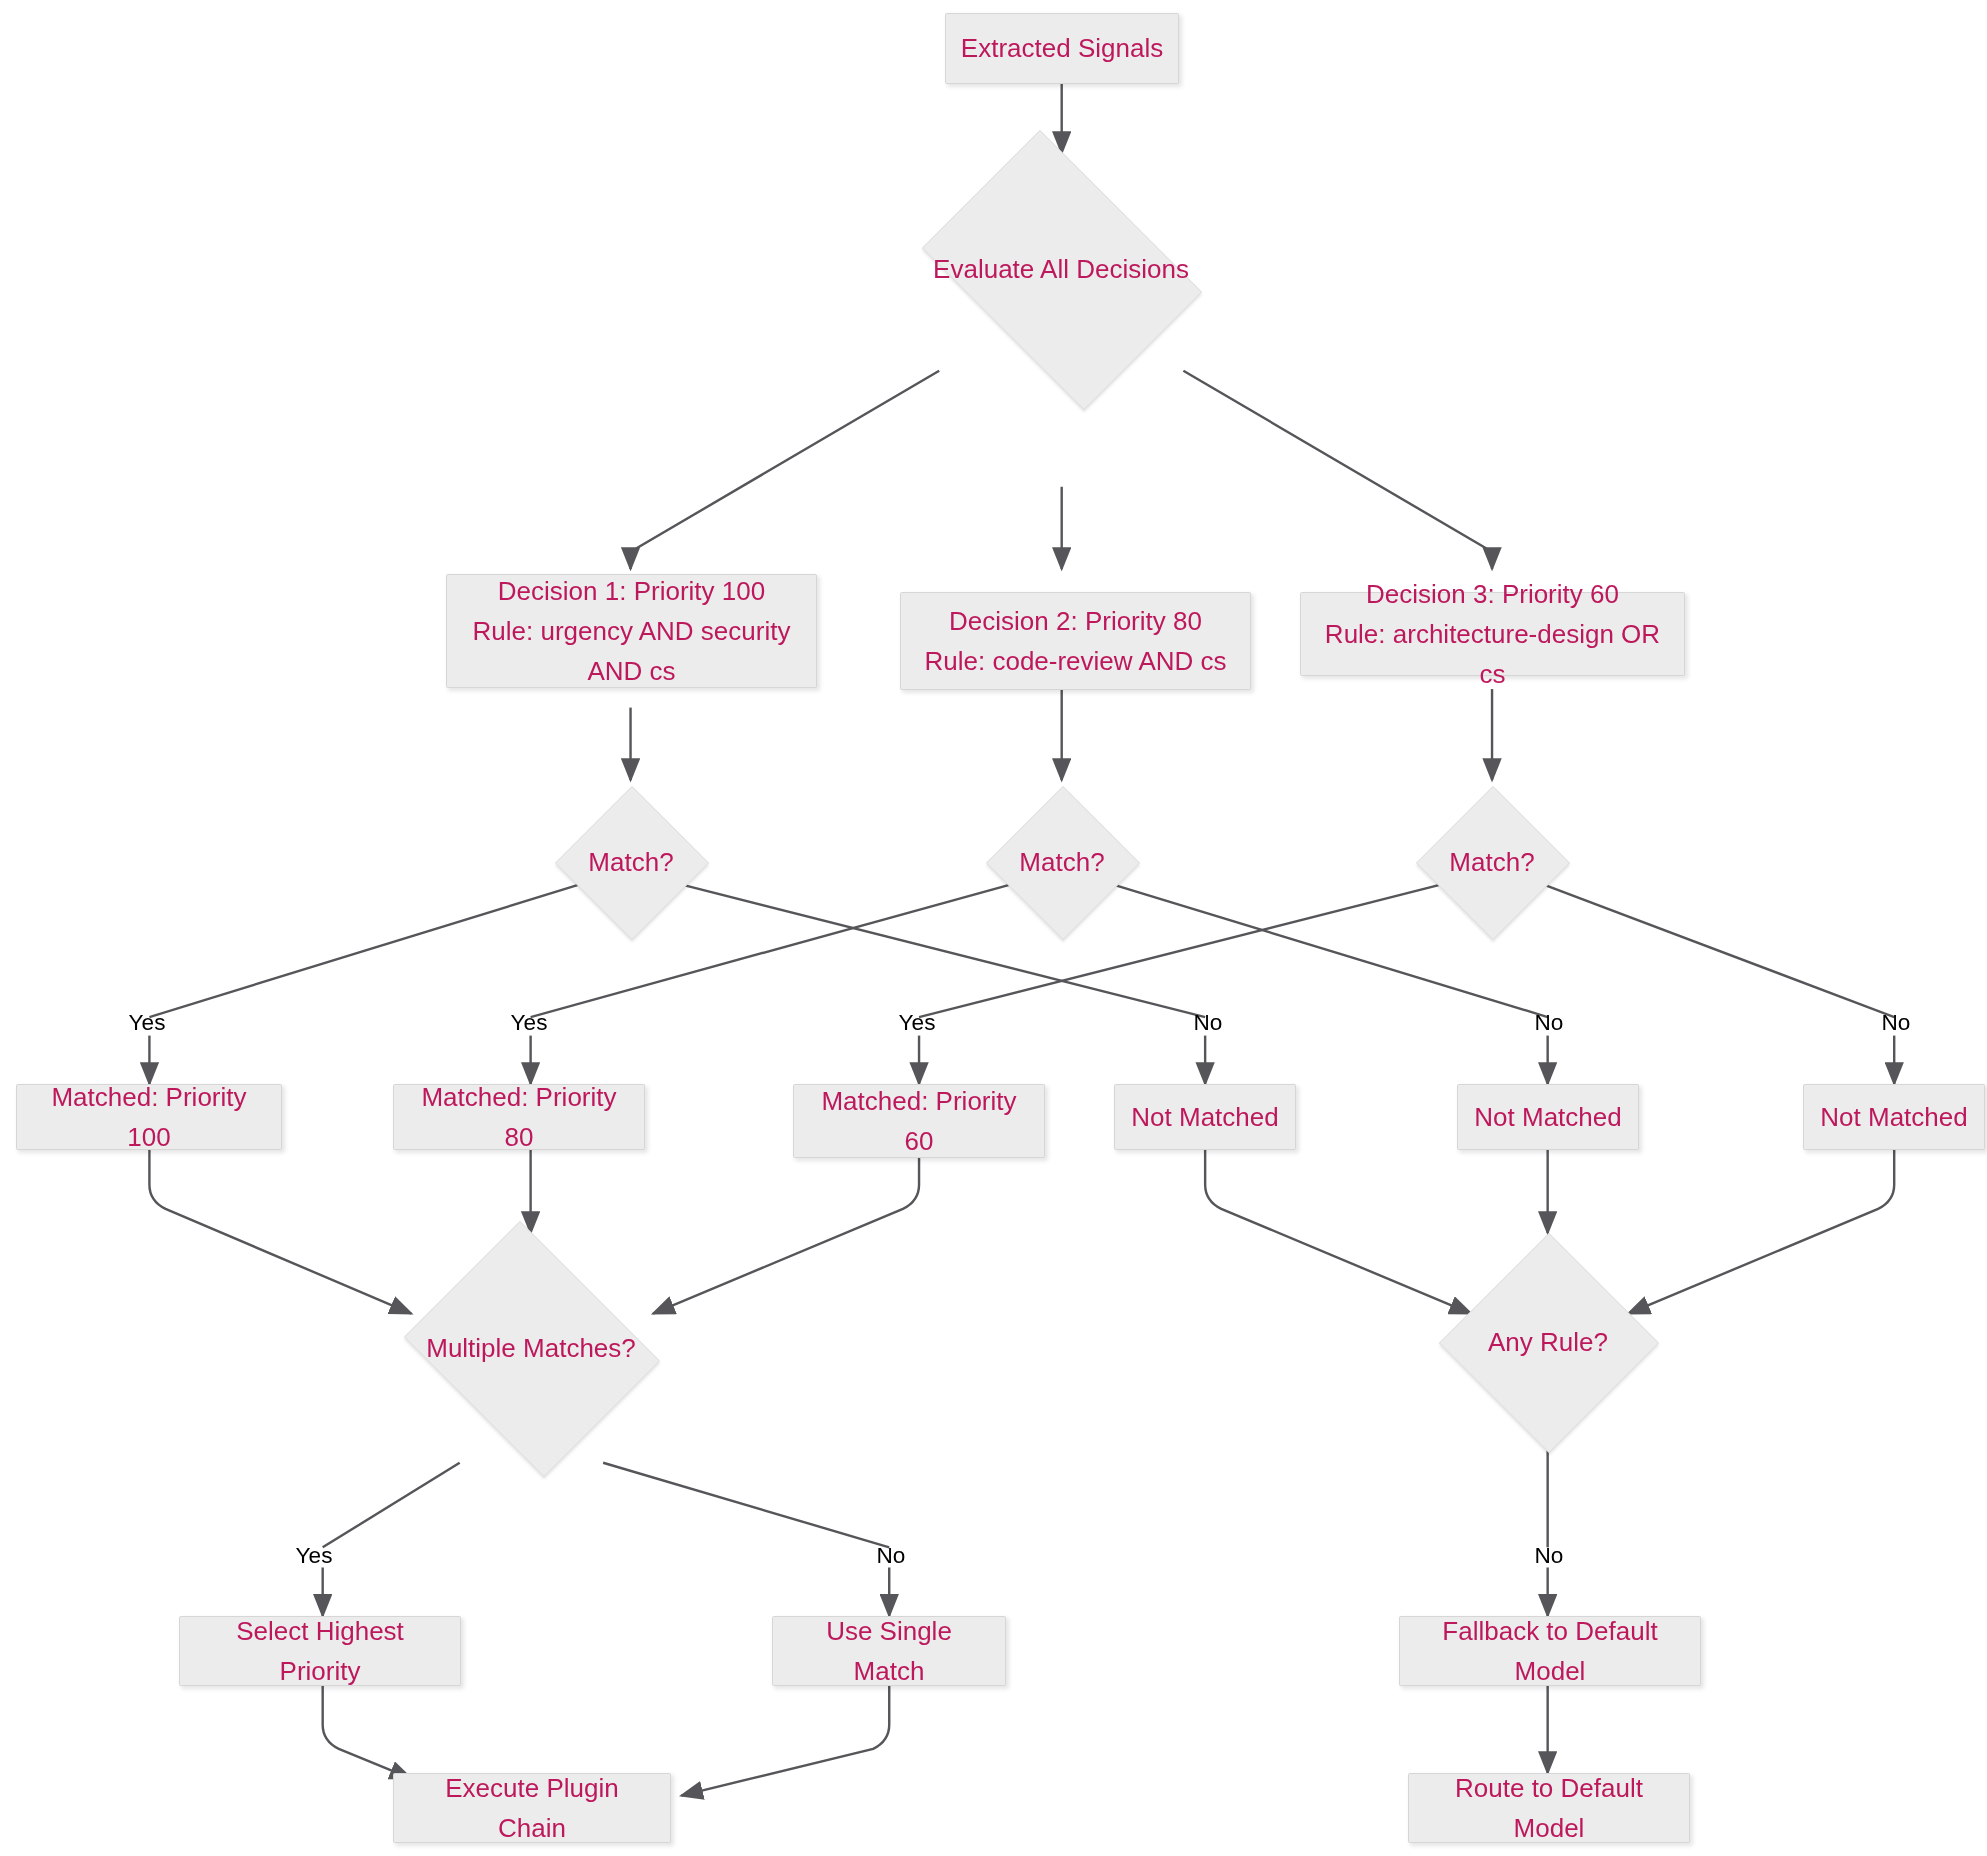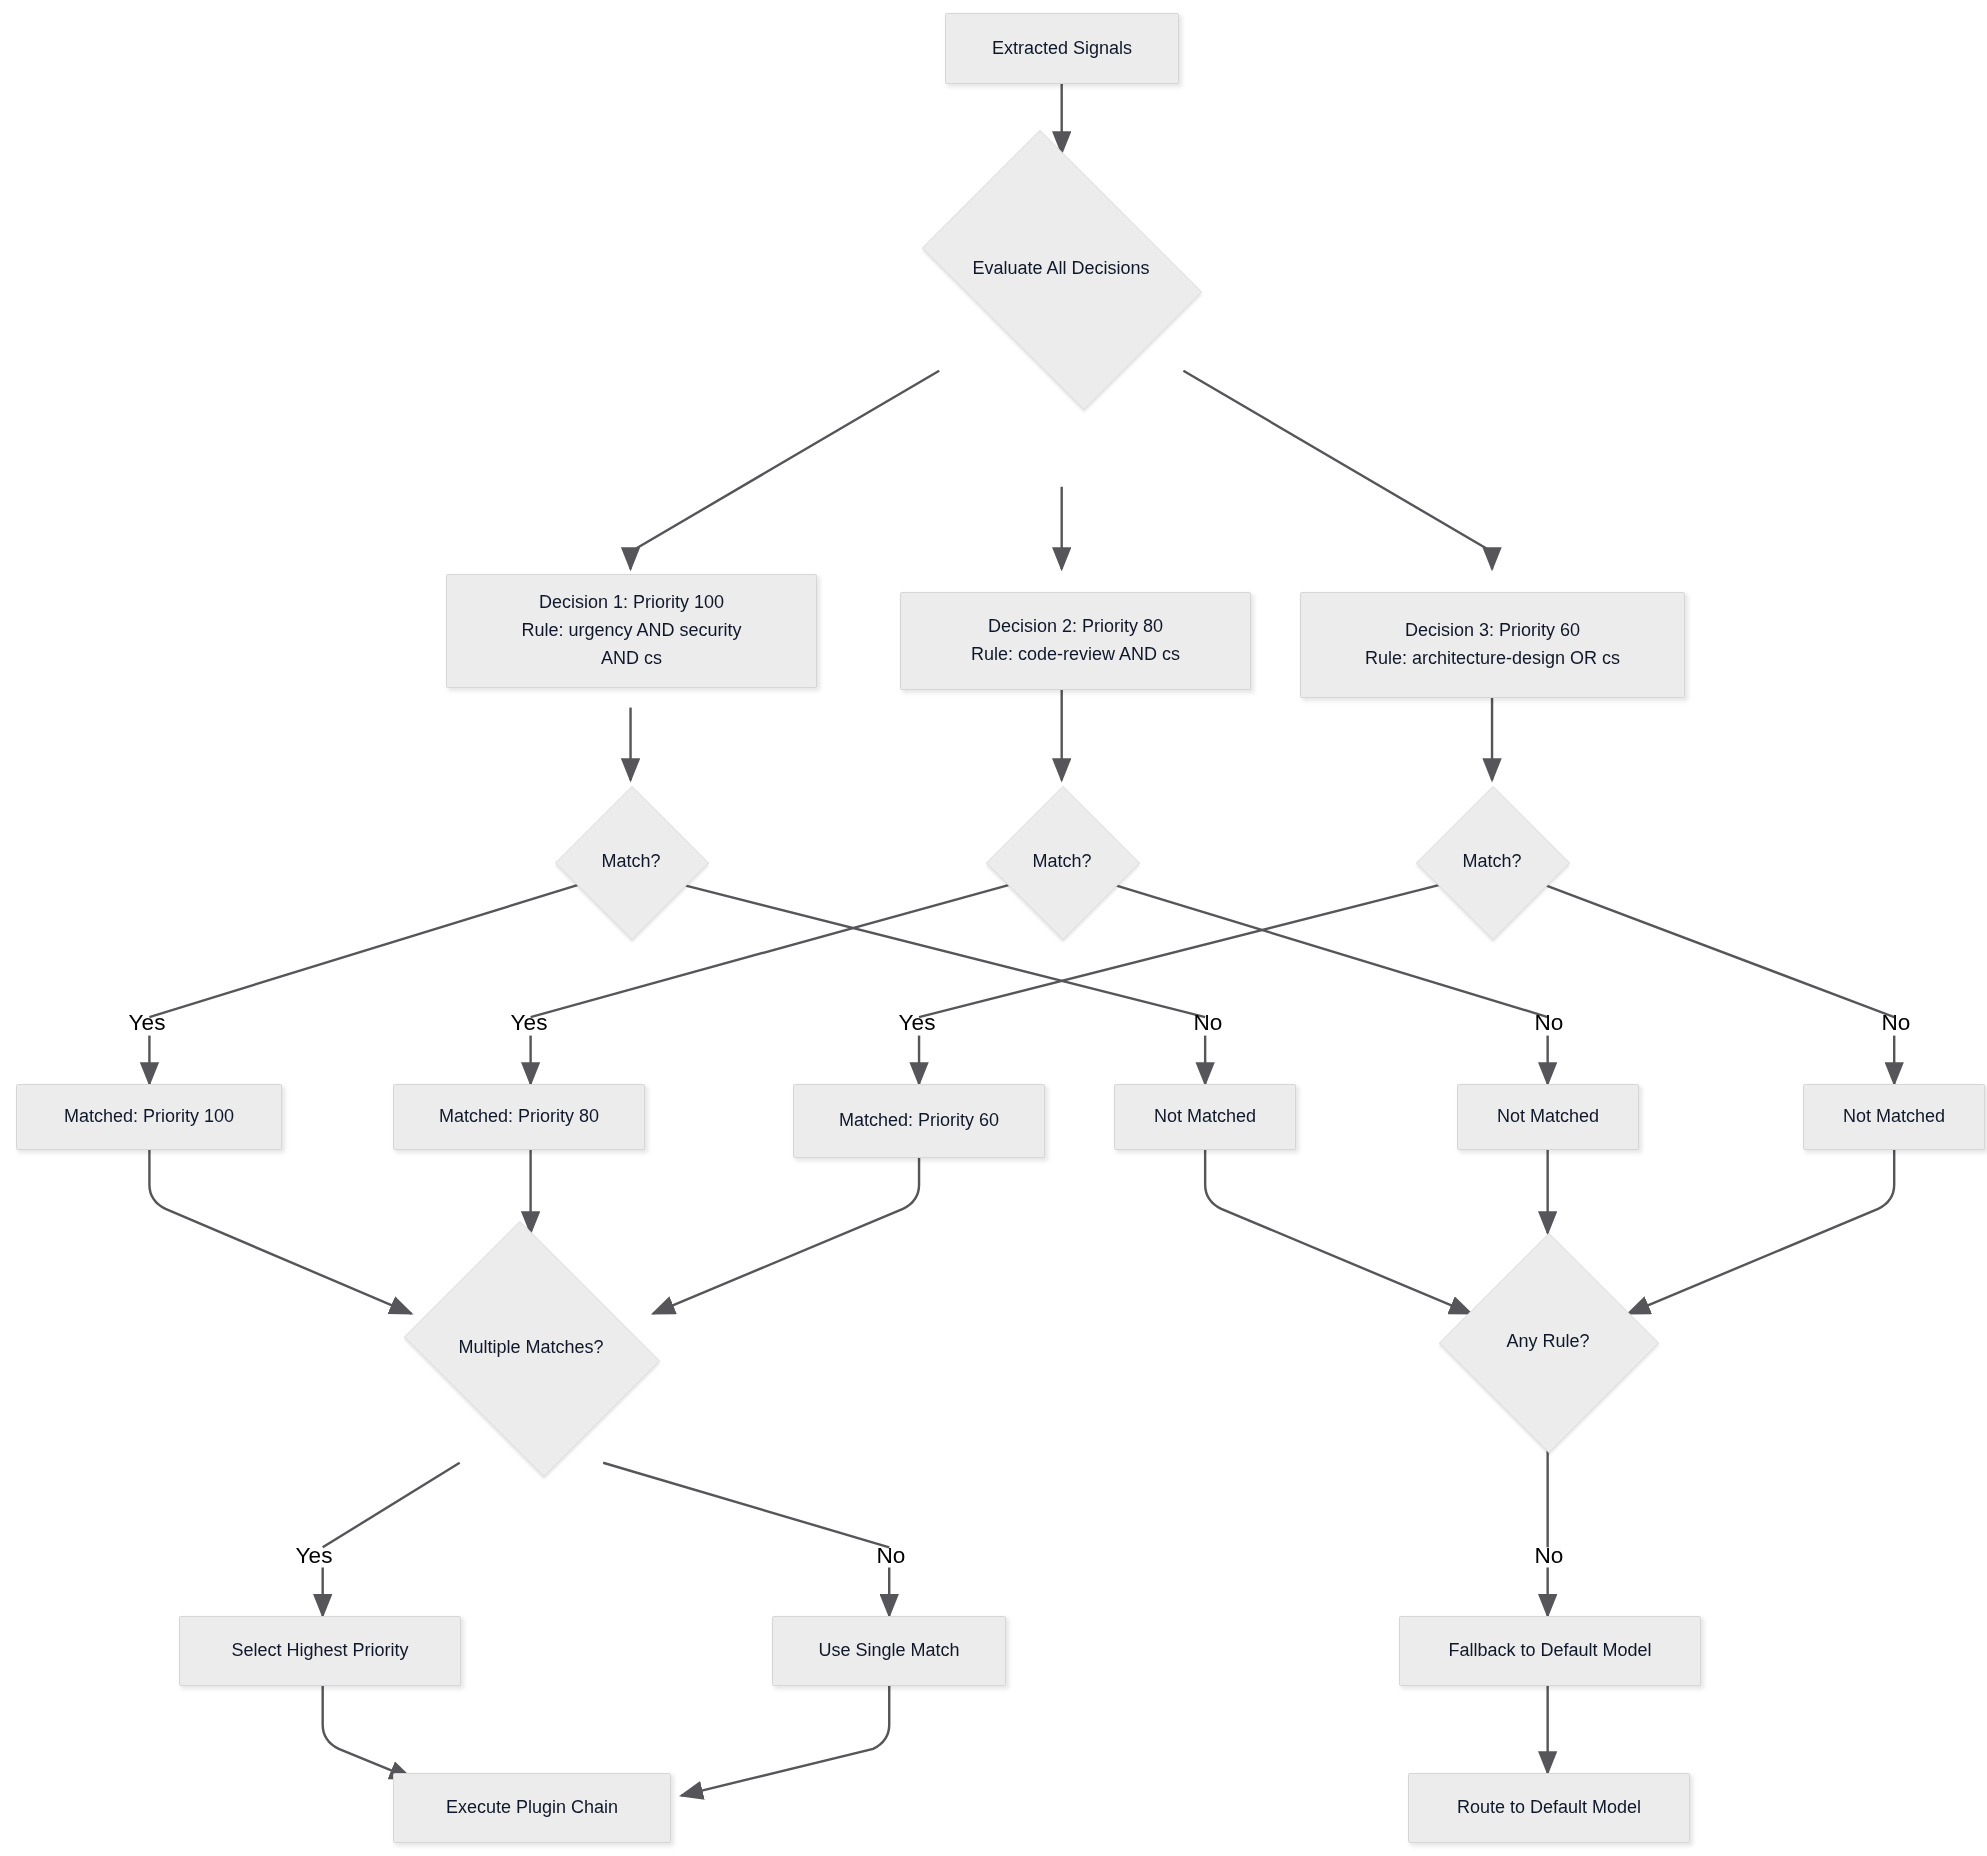--- a/index.html
+++ b/index.html
@@ -25,22 +25,22 @@
     height: 1856px;
     pointer-events: none;
   }
   .node {
     position: absolute;
     box-sizing: border-box;
     display: flex;
     align-items: center;
     justify-content: center;
     text-align: center;
-    color: #0f172a;
-    font-size: 18px;
+    color: #be185d;
+    font-size: 26px;
     line-height: 1.55;
     z-index: 2;
   }
   .node.rect {
     background: #ECECEC;
     border: 0.8px solid #D6D6D6;
     border-radius: 1.6px;
     box-shadow: 2.4px 2.4px 4px rgba(0,0,0,0.10);
     padding: 3.2px 14.5px;
   }
@@ -158,21 +158,21 @@
     <span class="multiline">Decision 1: Priority 100
 Rule: urgency AND security
 AND cs</span>
   </div>
 
   <div class="node rect" style="left:900px; top:592px; width:351px; height:98px;">
     <span class="multiline">Decision 2: Priority 80
 Rule: code-review AND cs</span>
   </div>
 
-  <div class="node rect" style="left:1300px; top:592px; width:385px; height:106px;">
+  <div class="node rect" style="left:1300px; top:592px; width:385px; height:84px;">
     <span class="multiline">Decision 3: Priority 60
 Rule: architecture-design OR cs</span>
   </div>
 
   <div class="node diamond" style="left:555px; top:786px; width:152px; height:152px;">
     <div class="diamond-shape"></div>
     <span class="diamond-label">Match?</span>
   </div>
 
   <div class="node diamond" style="left:986px; top:786px; width:152px; height:152px;">

